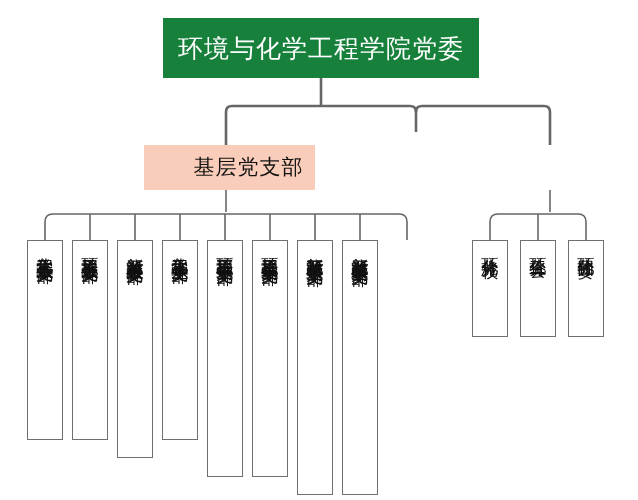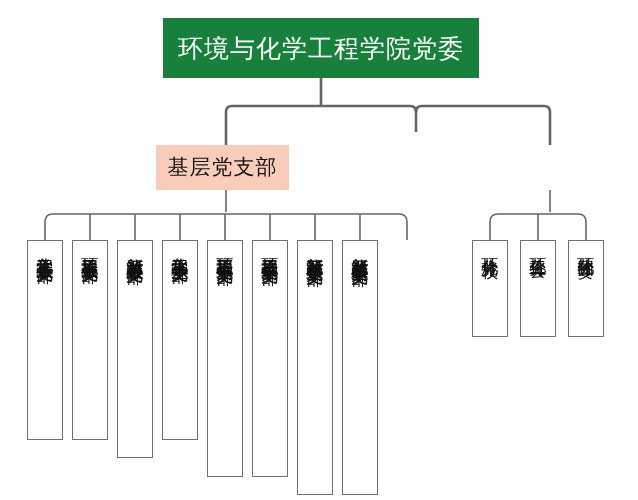--- a/index.html
+++ b/index.html
@@ -37,21 +37,21 @@
     background:#f9cdba;
     display:flex;align-items:center;justify-content:center;
   }
   .mid-box .txt{
     color:#111111;
     font-size:21px;
     line-height:1;
     letter-spacing:1px;
     white-space:nowrap;
   }
-  #mid-left{left:156px;width:133px;}
+  #mid-left{left:144px;width:133px;padding-left:38px;}
   #mid-right{left:492px;width:116px;}
 
   
   .leaf{
     position:absolute;
     width:36px;
     background:#ffffff;
     border:1px solid #6f6f6f;
     box-sizing:border-box;
     display:flex;

